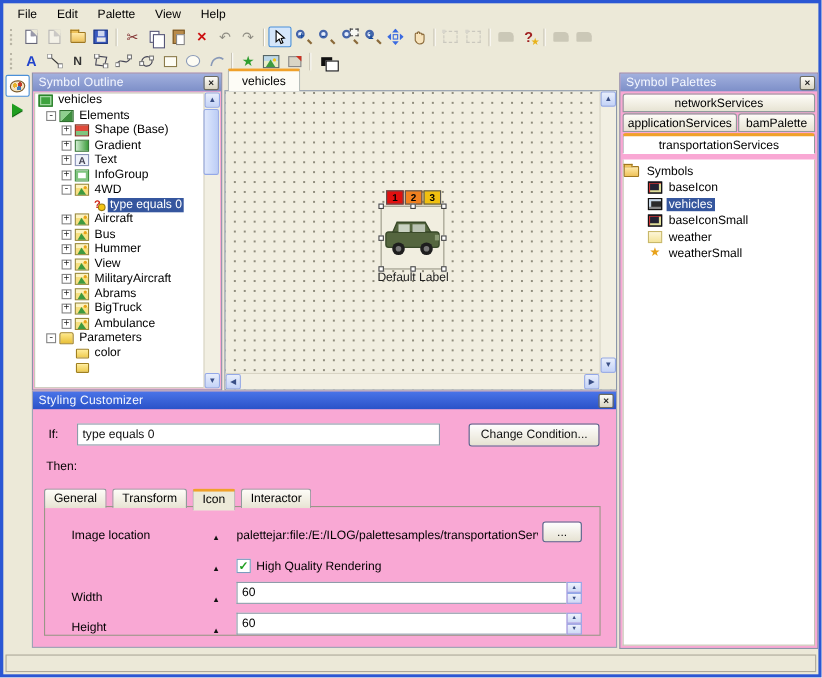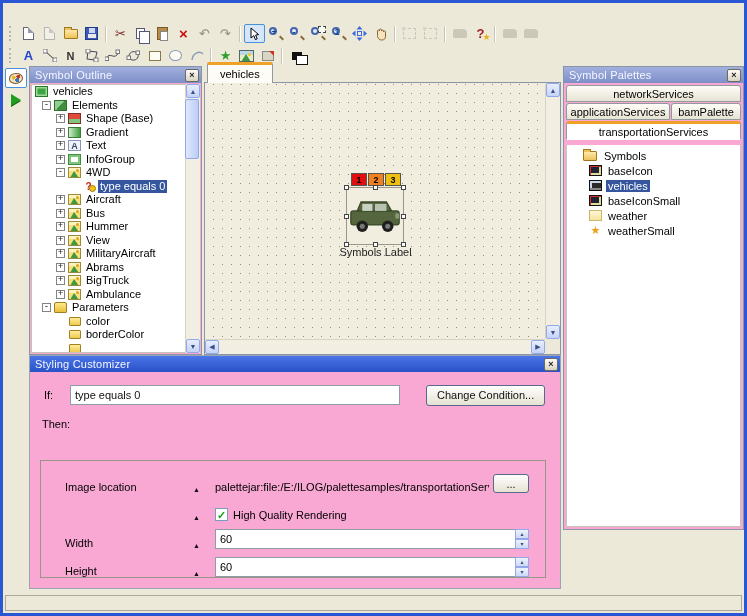--- a/index.html
+++ b/index.html
@@ -109,21 +109,21 @@
   #badges{position:absolute;left:146px;top:90px;display:flex;gap:1px}
   .badge{width:16px;height:13px;border:1px solid #555;font-size:9px;font-weight:bold;display:flex;align-items:center;justify-content:center}
   #symbox{position:absolute;left:141px;top:104px;width:58px;height:58px;border:1px solid #9a9786;background:#f1eee0}
   .handle{position:absolute;width:5px;height:5px;background:#fff;border:1px solid #444}
   #symlabel{position:absolute;left:118px;top:163px;width:105px;text-align:center;font-size:11px;color:#222}
   #canvas-vsb{top:21px;bottom:16px;right:0}
   #canvas-hsb{left:0;right:15px;bottom:0}
   .sbcorner{position:absolute;right:0;bottom:0;width:15px;height:15px;background:#ece9d8}
 
   
-  #palettes{left:560px;top:63px;width:181px;height:464px}
+  #palettes{left:560px;top:63px;width:181px;height:524px}
   .ptabs{padding:2px 2px 0}
   .ptab{height:17px;border:1px solid #919b9c;border-radius:3px 3px 0 0;background:linear-gradient(#fefdf8,#e7e3d3);
         display:flex;align-items:center;justify-content:center;margin-bottom:1px}
   .ptab-row{display:flex;gap:1px;margin-bottom:1px}
   .ptab-row .ptab{margin-bottom:0}
   .ptab-sel{background:#fff;border-bottom:1px solid #fff;border-top:3px solid #f0a12a;height:19px;margin-bottom:0}
   #palette-tree{position:absolute;left:2px;right:2px;top:78px;bottom:2px;background:#fff;border:1px solid #c6c3b3;border-top:none;padding-top:3px}
   .prow{height:15px;display:flex;align-items:center;white-space:nowrap}
   .pi{width:13px;height:11px;margin-right:4px;flex:none;position:relative;text-align:center}
   .pi-pic{background:#223;border:1px solid #111;box-shadow:inset 1px 1px 0 #c33, inset -2px -2px 0 #dd9}
@@ -159,20 +159,27 @@
                 text-align:center;color:#3a4f86}
 
   
   #statusbar{position:absolute;left:2px;right:2px;bottom:2px;height:16px;border:1px solid #aca899;background:#ece9d8}
 </style>
 </head>
 <body>
 
 <div id="window">
 
+  <div class="menubar">
+    <span class="menu-item">File</span>
+    <span class="menu-item">Edit</span>
+    <span class="menu-item">Palette</span>
+    <span class="menu-item">View</span>
+    <span class="menu-item">Help</span>
+  </div>
 
   <div class="tbar" id="tbar1">
     <span class="grip"></span>
     <span class="tbtn">
         <span class="icon-page"></span>
       </span>
     <span class="tbtn dis">
         <span class="icon-page"></span>
       </span>
     <span class="tbtn">
@@ -432,24 +439,20 @@
         <span class="tlabel">Ambulance</span>
       </div>
       <div class="trow" style="padding-left:10px">
         <span class="texp">-</span>
         <span class="ti ti-params"></span>
         <span class="tlabel">Parameters</span>
       </div>
       <div class="trow" style="padding-left:37px">
         <span class="ti ti-param"></span>
         <span class="tlabel">color</span>
-      </div>
-      <div class="trow" style="padding-left:37px">
-        <span class="ti ti-param"></span>
-        <span class="tlabel">borderColor</span>
       </div>
       <div class="trow" style="padding-left:37px">
         <span class="ti ti-param"></span>
       </div>
     </div>
     <div id="outline-scroll">
       <div class="sbtrack-v" style="top:0;bottom:0;right:0"></div>
       <div class="sbtn" style="top:0;right:0">▲</div>
       <div class="sthumb" style="top:15px;height:60px;right:0"></div>
       <div class="sbtn" style="bottom:0;right:0">▼</div>
@@ -478,21 +481,21 @@
         </svg>
         <span class="handle" style="left:-3px;top:-3px"></span>
         <span class="handle" style="left:26px;top:-3px"></span>
         <span class="handle" style="right:-3px;top:-3px"></span>
         <span class="handle" style="left:-3px;top:26px"></span>
         <span class="handle" style="right:-3px;top:26px"></span>
         <span class="handle" style="left:-3px;bottom:-3px"></span>
         <span class="handle" style="left:26px;bottom:-3px"></span>
         <span class="handle" style="right:-3px;bottom:-3px"></span>
       </div>
-      <div id="symlabel">Symbols Label</div>
+      <div id="symlabel">Default Label</div>
       <div class="sbtrack-v" id="canvas-vsb" style="right:0;top:0;bottom:15px">
         <div class="sbtn" style="top:0;left:0">▲</div>
         <div class="sbtn" style="bottom:0;left:0">▼</div>
       </div>
       <div class="sbtrack-h" id="canvas-hsb" style="left:0;right:15px;bottom:0">
         <div class="sbtn" style="left:0;top:0">◀</div>
         <div class="sbtn" style="right:0;top:0">▶</div>
       </div>
       <div class="sbcorner"></div>
     </div>
@@ -513,21 +516,21 @@
           </div>
         <div class="ptab" style="flex:1">
             <span>bamPalette</span>
           </div>
       </div>
       <div class="ptab ptab-sel">
           <span>transportationServices</span>
         </div>
     </div>
     <div id="palette-tree">
-      <div class="prow" style="padding-left:16px">
+      <div class="prow" style="padding-left:0">
         <span class="icon-folder" style="margin-right:5px"></span>
         <span class="tlabel">Symbols</span>
       </div>
       <div class="prow" style="padding-left:22px">
         <span class="pi pi-pic"></span>
         <span class="tlabel">baseIcon</span>
       </div>
       <div class="prow" style="padding-left:22px">
         <span class="pi pi-car"></span>
         <span class="tlabel sel">vehicles</span>
@@ -551,20 +554,26 @@
     <div class="ptitle t-active">
       <span class="cap">Styling Customizer</span>
       <span class="pclose">×</span>
     </div>
     <div class="crow-if">
       <span class="lbl-if">If:</span>
       <input id="if-field" class="xp-field" readonly="" value="type equals 0" style="">
       <button class="xp-btn">Change Condition...</button>
     </div>
     <span class="lbl-then">Then:</span>
+    <div id="ctabs">
+      <span class="xtab">General</span>
+      <span class="xtab">Transform</span>
+      <span class="xtab xtab-sel">Icon</span>
+      <span class="xtab">Interactor</span>
+    </div>
     <div id="cbox">
       <div class="crow">
         <span class="clabel">Image location</span>
         <span class="marker">▲</span>
         <span class="cvalue">palettejar:file:/E:/ILOG/palettesamples/transportationServices.jar!/com,</span>
         <button class="xp-btn btn-browse">...</button>
       </div>
       <div class="crow" style="margin-top:6px">
         <span class="clabel"></span>
         <span class="marker">▲</span>

